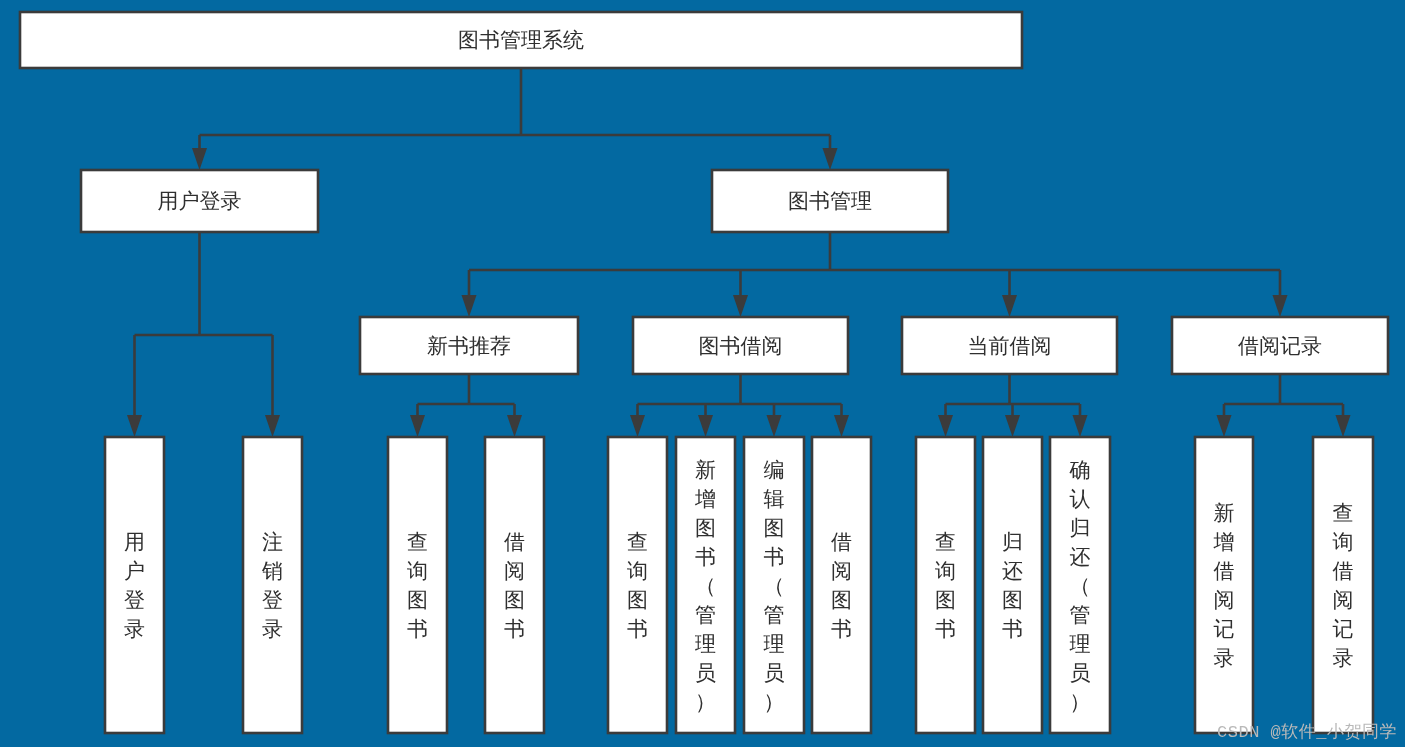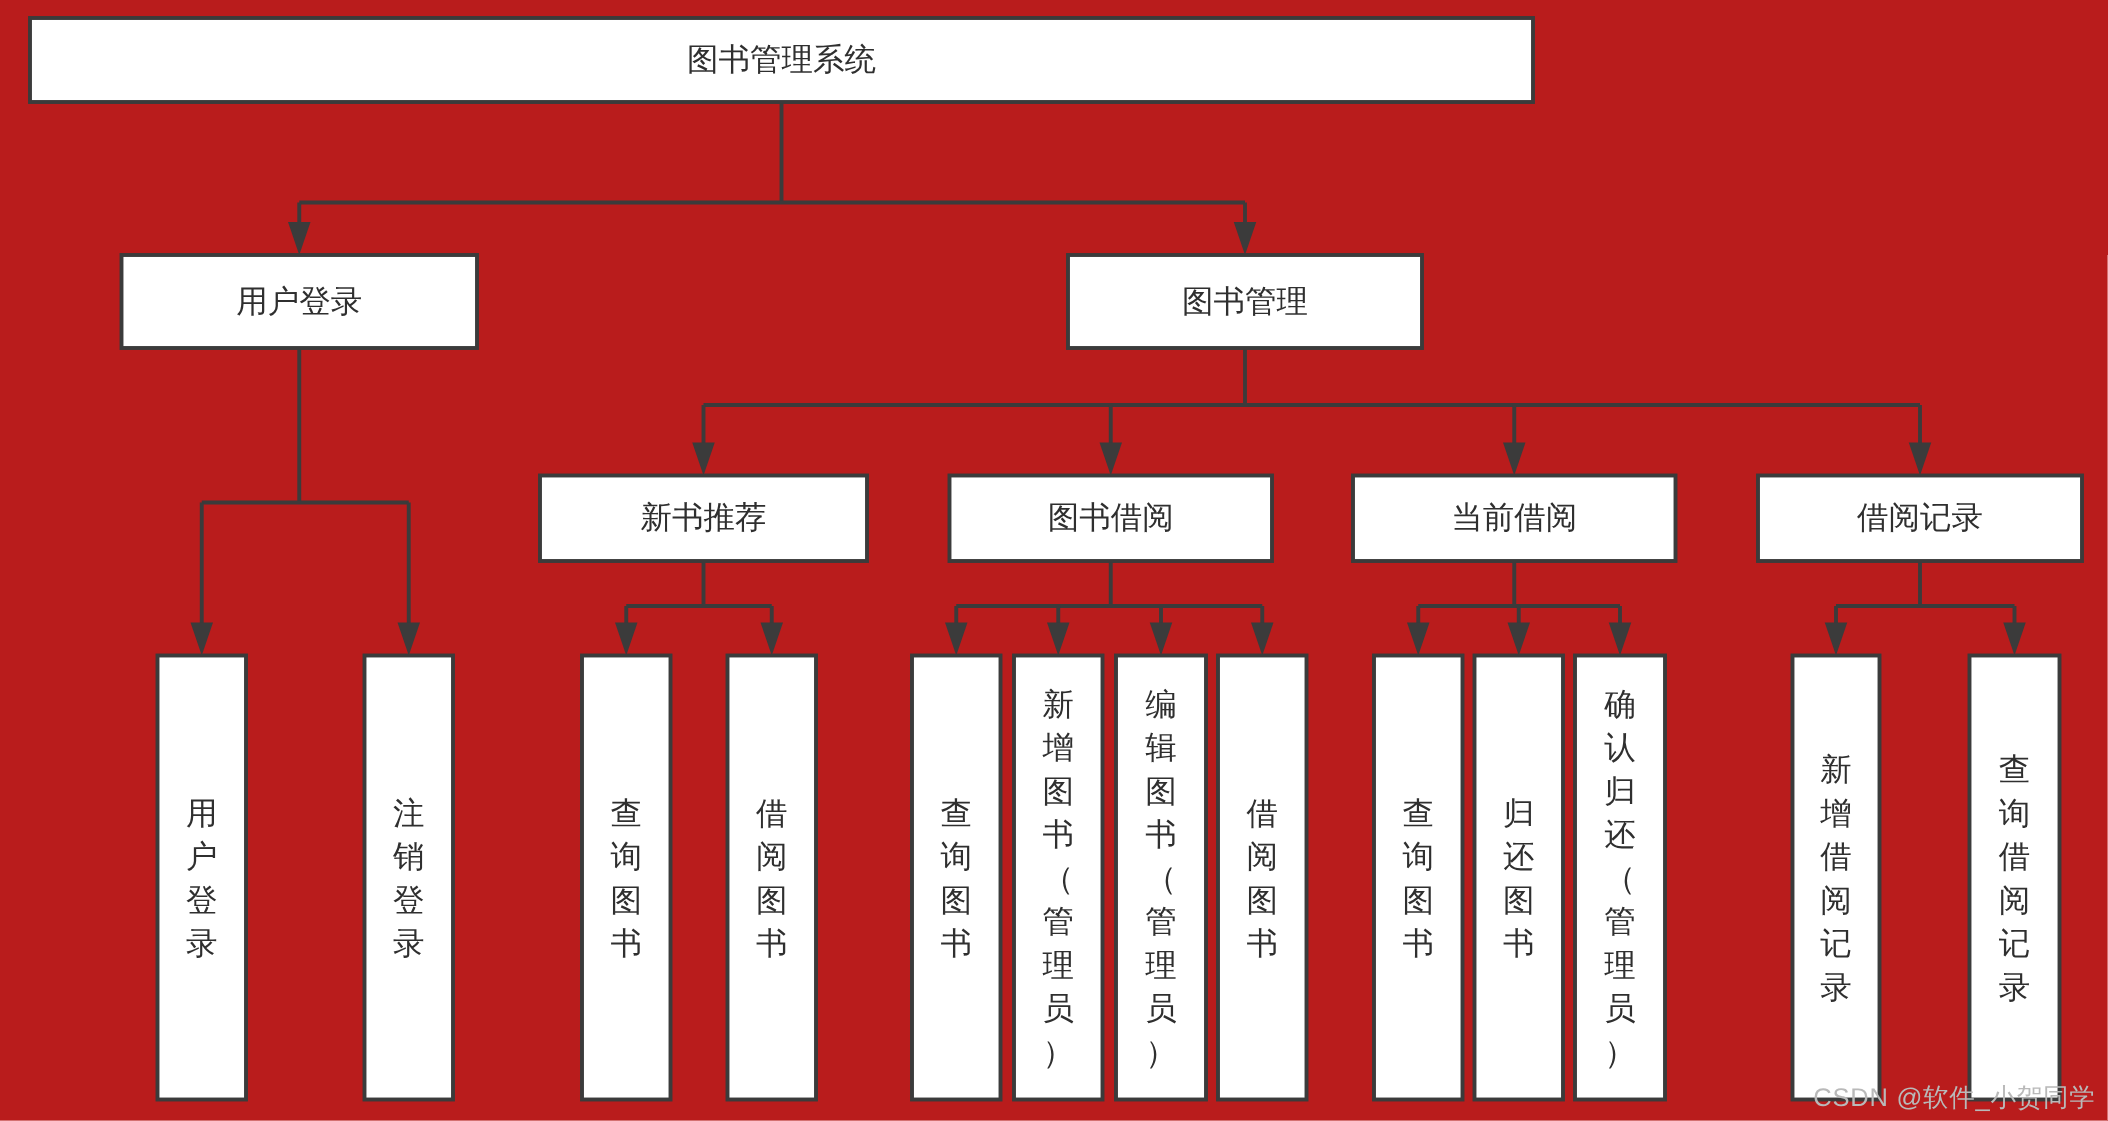--- a/index.html
+++ b/index.html
@@ -11,21 +11,21 @@
   body {
     width: 1405px;
     height: 747px;
     overflow: hidden;
     font-family: "DejaVu Sans", "Liberation Sans", sans-serif;
   }
   #diagram-root {
     position: relative;
     width: 1405px;
     height: 747px;
-    background: #b91c1c;
+    background: #0369a1;
   }
   svg#tree-svg {
     position: absolute;
     left: 0;
     top: 0;
     width: 1405px;
     height: 747px;
     display: block;
   }
   .node-box {
@@ -53,21 +53,21 @@
   .node-label-v {
     font-family: "DejaVu Sans", "Liberation Sans", sans-serif;
     font-size: 21px;
     fill: #2f2f2f;
     text-anchor: middle;
   }
   .watermark-text {
     position: absolute;
     right: 8px;
     bottom: 4px;
-    font-family: Liberation Sans, sans-serif;
+    font-family: Liberation Mono, monospace;
     font-size: 17px;
     color: #b9b9b9;
     white-space: nowrap;
     letter-spacing: 0.5px;
     user-select: none;
   }
 </style>
 </head>
 <body>
 

